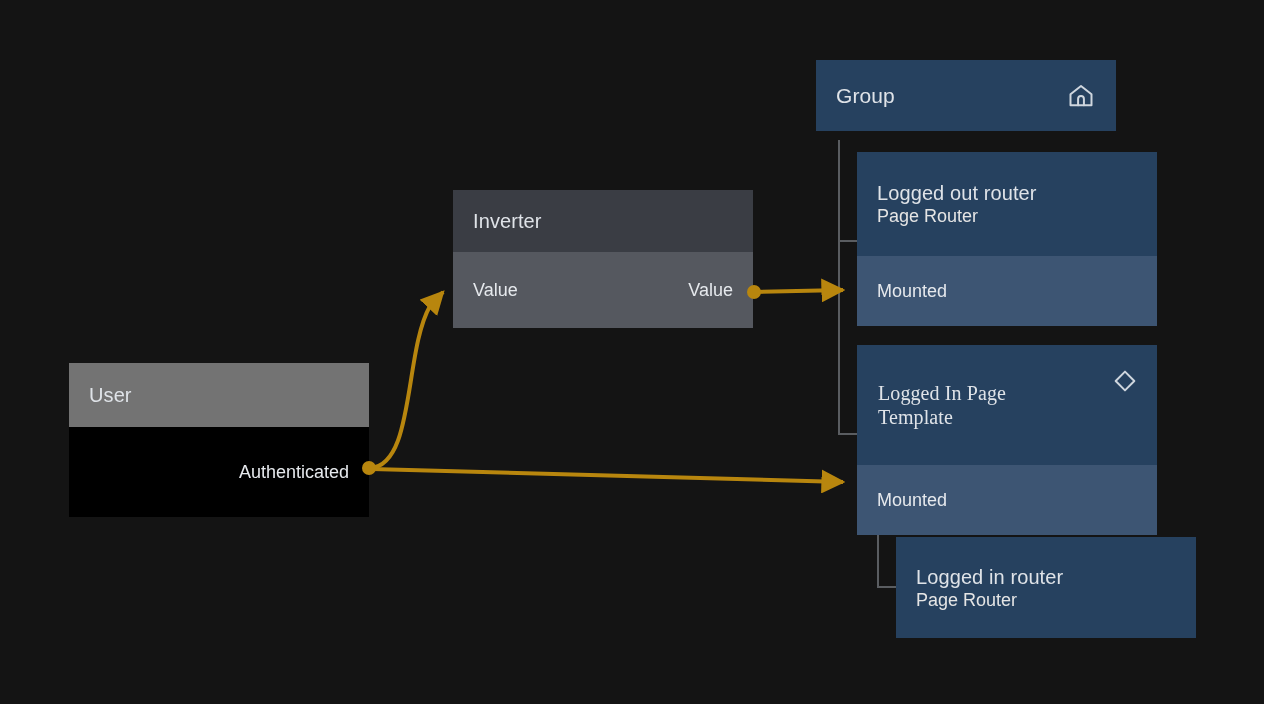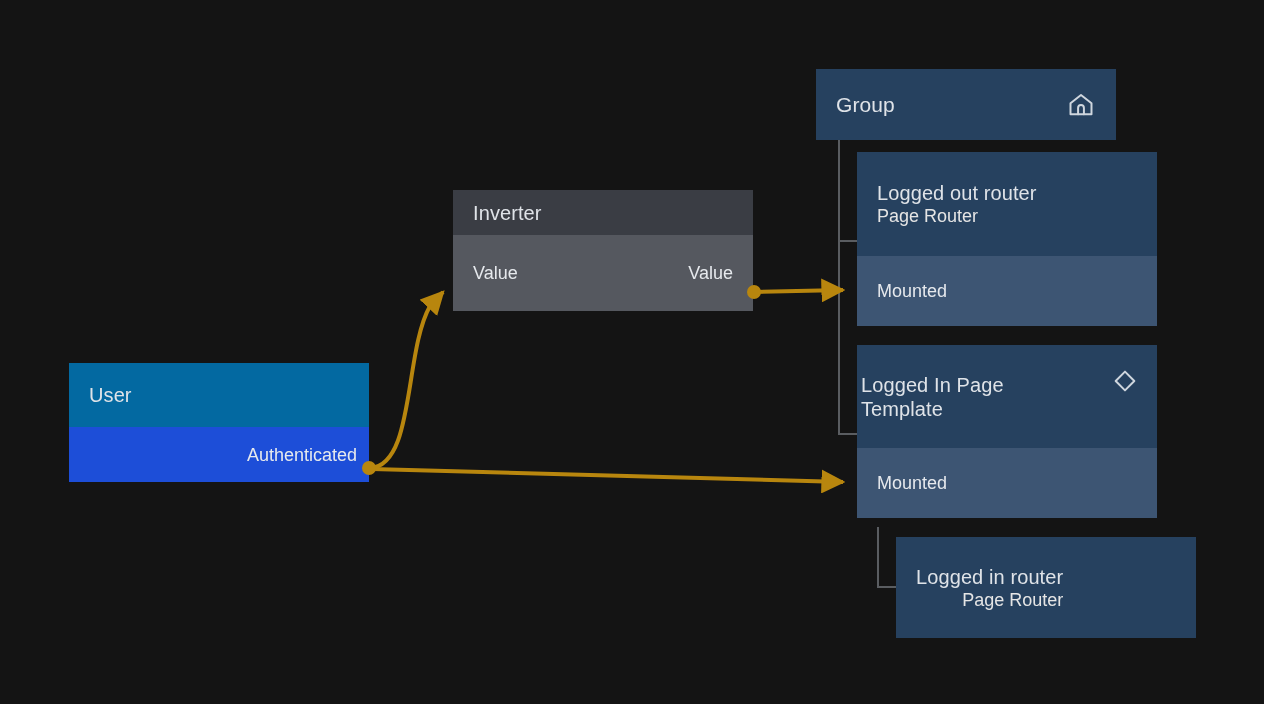--- a/index.html
+++ b/index.html
@@ -52,21 +52,21 @@
   }
   .row-label {
     color: #e6e9ed;
     font-size: 18px;
     line-height: 22px;
   }
 
   
   #group-node {
     left: 816px;
-    top: 69px;
+    top: 60px;
     width: 300px;
     height: 71px;
     background: #26415f;
   }
   #group-node .node-header {
     width: 100%;
     height: 100%;
     padding: 0 20px 0 20px;
   }
   #group-node .node-title { font-size: 21px; }
@@ -90,79 +90,79 @@
   }
 
   
   #logged-in-tpl-node {
     left: 857px;
     top: 345px;
     width: 300px;
     height: 173px;
   }
   #logged-in-tpl-node .node-header {
-    height: 103px;
-    background: #26415f;
-    padding: 0 18px 0 4px;
+    height: 120px;
+    background: #26415f;
+    padding: 0 18px 0 21px;
+    font-family: Liberation Serif, serif;
   }
   #logged-in-tpl-node .node-row {
     height: 70px;
     background: #3d5573;
     padding: 0 20px;
   }
 
   
   #logged-in-router-node {
     left: 896px;
     top: 537px;
     width: 300px;
     height: 101px;
     background: #26415f;
-    text-align: right;
   }
   #logged-in-router-node .node-header {
     height: 100%;
     padding: 0 20px;
   }
 
   
   #inverter-node {
     left: 453px;
     top: 190px;
     width: 300px;
     height: 138px;
   }
   #inverter-node .node-header {
-    height: 45px;
+    height: 62px;
     background: #3a3d44;
     padding: 0 20px;
   }
   #inverter-node .node-row {
     height: 76px;
     background: #55585f;
     padding: 0 20px;
     justify-content: space-between;
   }
 
   
   #user-node {
     left: 69px;
     top: 363px;
     width: 300px;
     height: 141px;
   }
   #user-node .node-header {
     height: 64px;
-    background: #0369a1;
+    background: #737373;
     padding: 0 20px;
   }
   #user-node .node-row {
-    height: 55px;
-    background: #1d4ed8;
-    padding: 0 12px;
+    height: 90px;
+    background: #000000;
+    padding: 0 20px;
     justify-content: flex-end;
   }
 
   
   .tree-line {
     position: absolute;
     background: #5a5d61;
   }
 
   

